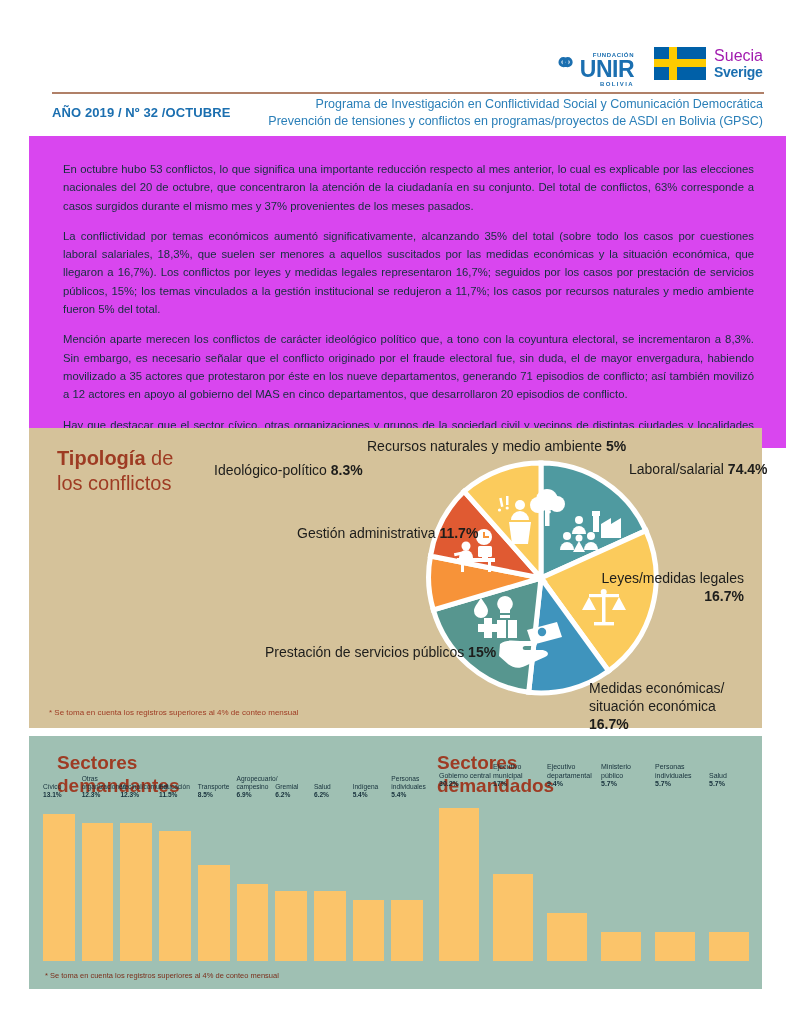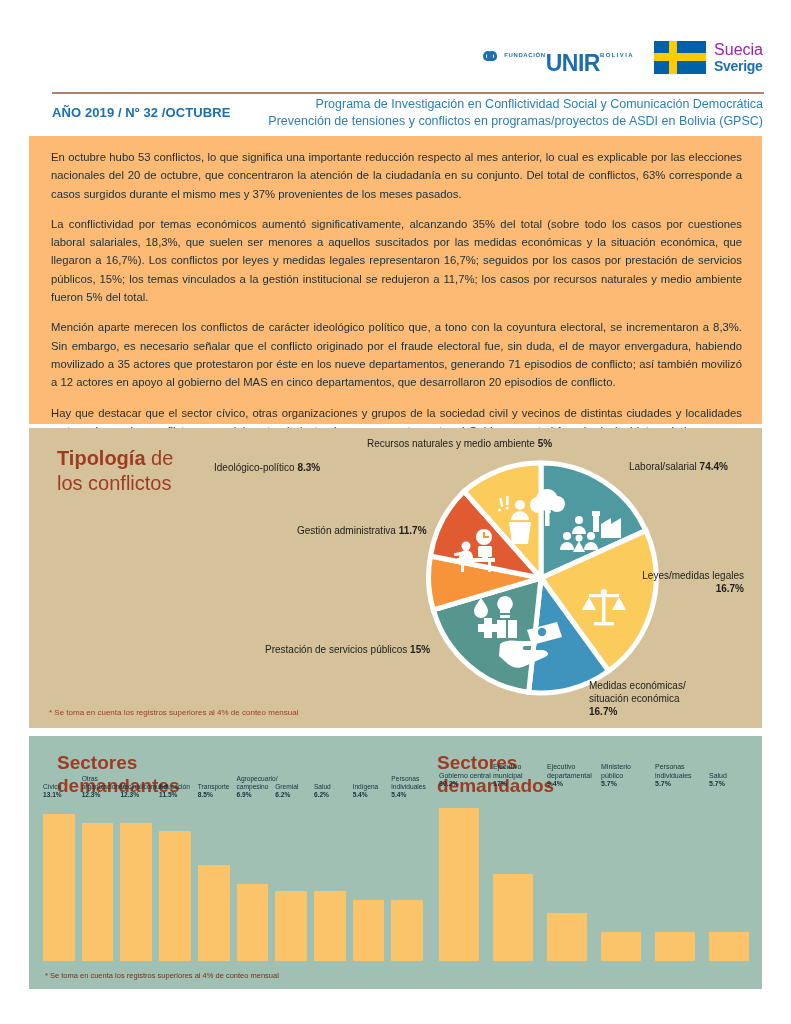--- a/index.html
+++ b/index.html
@@ -12,52 +12,52 @@
   .page{position:relative;width:791px;height:1024px;background:#fff;}
 
   
   .header{position:absolute;left:0;top:0;width:791px;height:132px;background:#fff;}
   .title{position:absolute;left:52px;top:44px;font-size:30px;letter-spacing:-0.5px;white-space:nowrap;}
   .title .t1{font-weight:bold;color:#1b7cb5;}
   .title .t2{font-weight:normal;color:#4b9fd0;}
   .logos{position:absolute;right:28px;top:40px;display:flex;align-items:center;gap:20px;}
   .unir{display:flex;align-items:center;gap:3px;}
   .unir-mark{color:#1b6fb0;font-size:27px;line-height:1;font-weight:bold;}
-  .unir-txt{display:flex;flex-direction:row;line-height:1;margin-top:12px;}
+  .unir-txt{display:flex;flex-direction:column;line-height:1;margin-top:12px;}
   .unir-top{font-size:6px;letter-spacing:.6px;color:#1b6fb0;font-weight:bold;text-align:right;}
   .unir-mid{font-size:23px;font-weight:bold;color:#1b6fb0;letter-spacing:-0.5px;}
   .unir-bot{font-size:6px;letter-spacing:1.4px;color:#1b6fb0;font-weight:bold;text-align:right;}
   .suecia{display:flex;align-items:center;gap:8px;}
   .flag{position:relative;width:52px;height:33px;background:#0060a8;}
   .flag:before{content:"";position:absolute;left:0;top:12px;width:52px;height:8px;background:#fecb00;}
   .flag:after{content:"";position:absolute;left:15px;top:0;width:8px;height:33px;background:#fecb00;}
   .suecia-txt{display:flex;flex-direction:column;line-height:1.05;}
   .suecia-1{font-size:16px;color:#a21caf;}
   .suecia-2{font-size:14px;color:#1b6fb0;font-weight:bold;letter-spacing:-0.3px;}
   .rule{position:absolute;left:52px;top:92px;width:712px;height:2px;background:#b08068;}
   .issue{position:absolute;left:52px;top:105px;font-size:13px;font-weight:bold;color:#1b6fb0;letter-spacing:.1px;}
   .prog{position:absolute;right:28px;top:96px;text-align:right;color:#2a7fb8;font-size:12.5px;line-height:1.35;}
 
   
-  .intro{position:absolute;left:29px;top:136px;width:733px;height:288px;background:#fdba74;padding:0;}
+  .intro{position:absolute;left:29px;top:136px;width:733px;height:288px;background:#d946ef;padding:12px;}
   .intro-inner{padding:12px 20px 6px 22px;}
   .intro p{margin:0 0 12px 0;color:#14303c;font-size:11.3px;line-height:1.62;text-align:justify;}
   .intro p:last-child{margin-bottom:0;}
 
   
   .pie-panel{position:absolute;left:29px;top:428px;width:733px;height:300px;background:#d5c29a;}
   .pie-title{position:absolute;left:28px;top:18px;font-size:20px;line-height:1.25;color:#9e3b23;}
   .pie-title b{font-weight:bold;}
   .pie-title .lt{font-weight:normal;}
   .pie-note{position:absolute;left:20px;bottom:11px;font-size:8px;color:#9e3b23;}
 
   .pie-wrap{position:absolute;left:392px;top:30px;width:240px;height:240px;}
   .pie-svg{display:block;}
 
-  .plabel{position:absolute;font-size:10px;color:#1d1d1b;line-height:1.3;white-space:nowrap;}
+  .plabel{position:absolute;font-size:14px;color:#1d1d1b;line-height:1.3;white-space:nowrap;}
   .plabel b{font-weight:bold;}
   .pl-rec{left:338px;top:9px;}
   .pl-ideo{left:185px;top:33px;}
   .pl-gest{left:268px;top:96px;}
   .pl-prest{left:236px;top:215px;}
   .pl-lab{left:600px;top:32px;}
   .pl-leyes{right:18px;top:141px;text-align:right;}
   .pl-med{left:560px;top:251px;}
 
   

